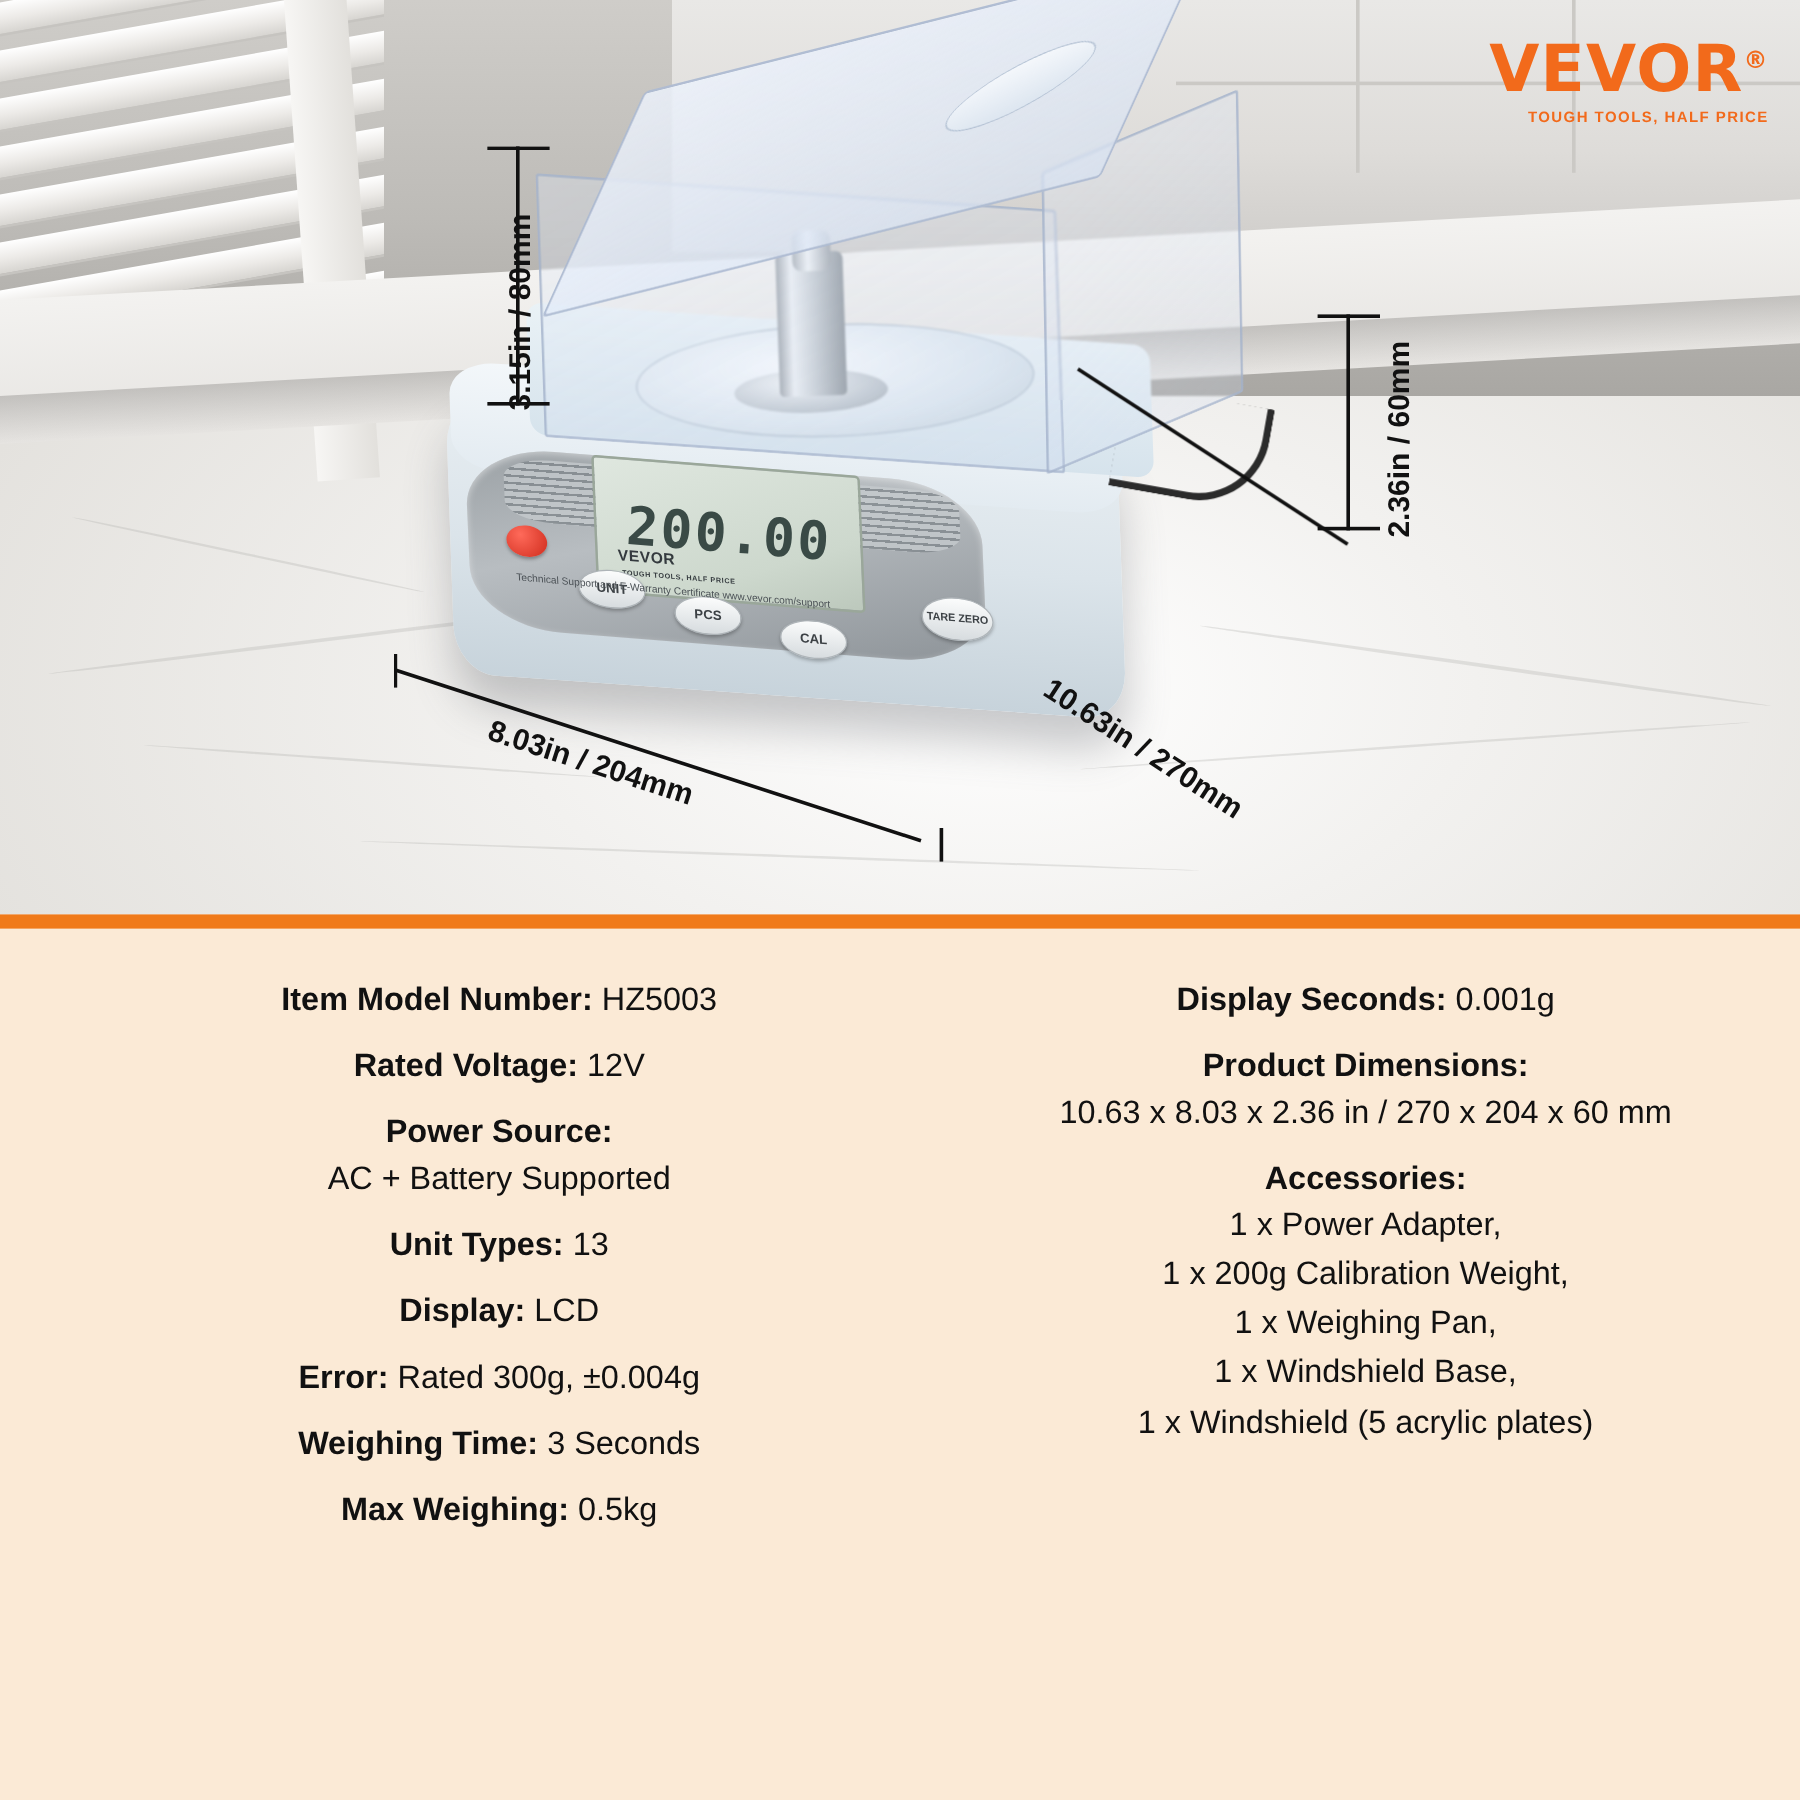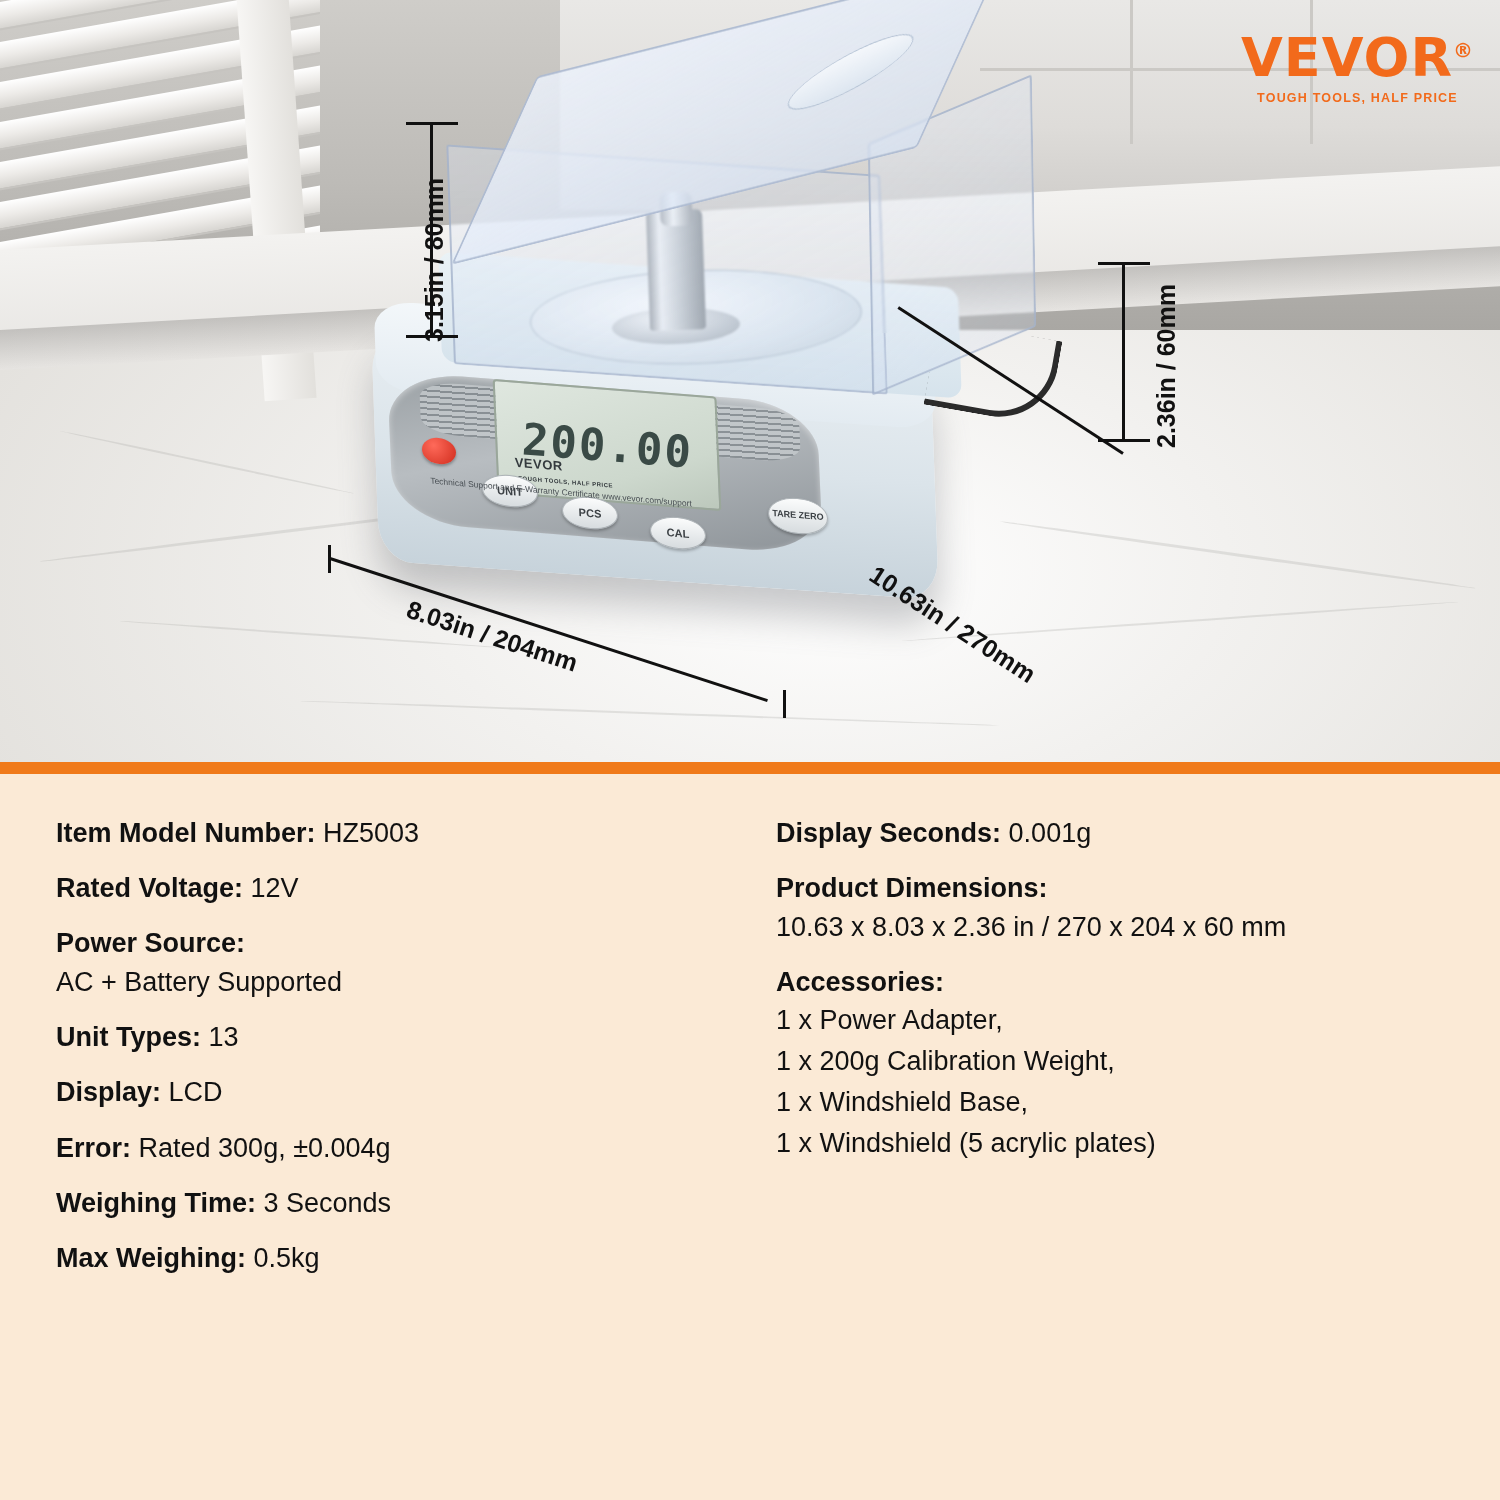--- a/index.html
+++ b/index.html
@@ -192,31 +192,31 @@
   .dimline{position:absolute;background:#111;}
   .tick{position:absolute;background:#111;}
 
   
   .divider{position:absolute;left:0;top:762px;width:1500px;height:12px;background:#f07a1a;}
   .specs{
     position:absolute;left:0;top:774px;width:1500px;height:726px;
     background:#fbead6;
     display:flex;
   }
-  .col{padding:42px 0 0 0;}
+  .col{padding:42px 0 0 0;text-align:center;}
   .col-left{width:720px;padding-left:56px;}
   .col-right{width:724px;padding-left:0px;}
   .srow{margin-bottom:20px;font-size:27px;color:#111;line-height:1.3;}
   .k{font-weight:800;}
   .v{font-weight:400;}
   .sub{font-size:27px;font-weight:400;color:#111;margin-top:4px;}
   .acc-item{font-size:27px;font-weight:400;color:#111;line-height:1.52;}
 
   
-  .logo{position:absolute;right:26px;top:26px;text-align:center;}
+  .logo{position:absolute;right:26px;top:26px;text-align:right;}
   .logo .wordmark{
     font-size:54px;font-weight:800;color:#f26a1b;letter-spacing:1px;
     font-family:"DejaVu Sans", sans-serif;
   }
   .logo .wordmark sup{font-size:20px;vertical-align:super;}
   .logo .tagline{font-size:12.5px;font-weight:700;color:#f26a1b;letter-spacing:1.2px;margin-top:2px;}
 </style>
 </head>
 <body>
 
@@ -365,18 +365,19 @@
         <span class="v">0.001g</span>
       </div>
       <div class="srow">
         <span class="k">Product Dimensions:</span>
         <div class="sub">10.63 x 8.03 x 2.36 in / 270 x 204 x 60 mm</div>
       </div>
       <div class="srow">
         <span class="k">Accessories:</span>
         <div class="acc-item">1 x Power Adapter,</div>
         <div class="acc-item">1 x 200g Calibration Weight,</div>
+        <div class="acc-item">1 x Weighing Pan,</div>
         <div class="acc-item">1 x Windshield Base,</div>
         <div class="acc-item">1 x Windshield (5 acrylic plates)</div>
       </div>
     </div>
   </div>
 </div>
 
 </body></html>

